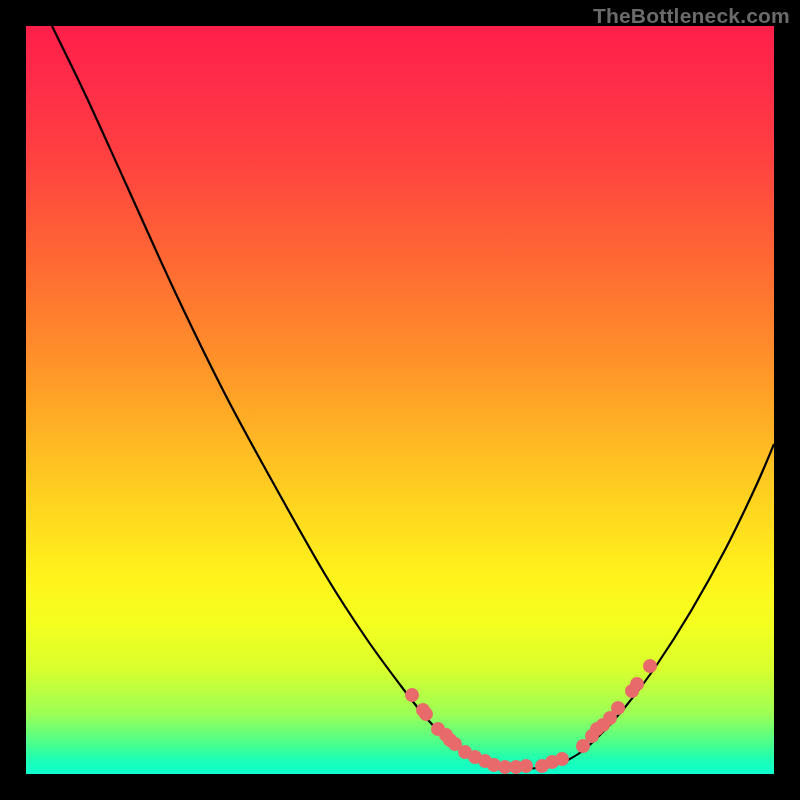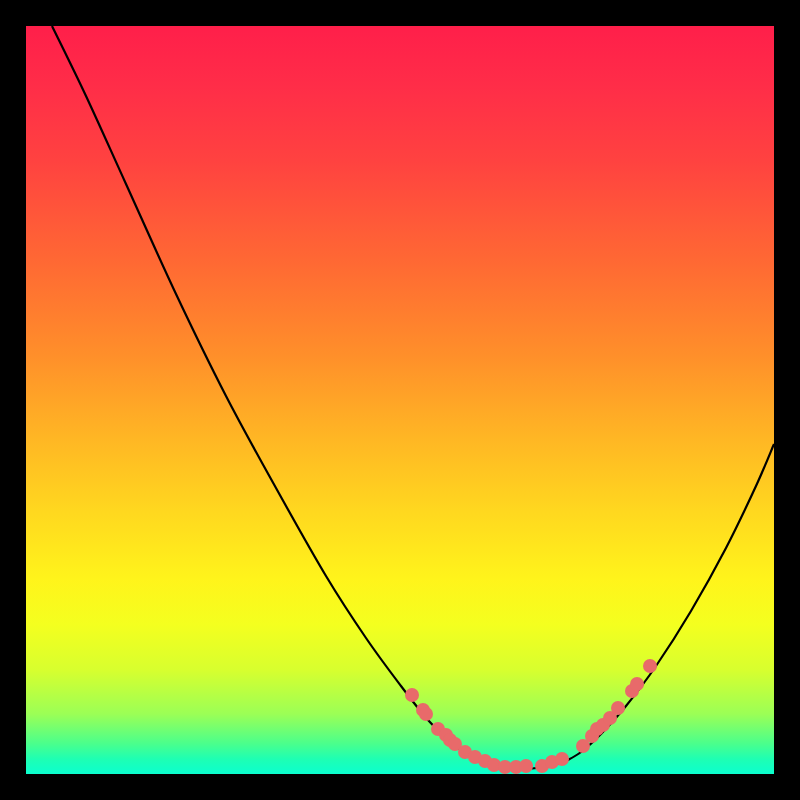--- a/index.html
+++ b/index.html
@@ -90,13 +90,14 @@
           <circle cx="571" cy="703" r="7" fill="#e86a6a"></circle>
           <circle cx="577" cy="699" r="7" fill="#e86a6a"></circle>
           <circle cx="584" cy="692" r="7" fill="#e86a6a"></circle>
           <circle cx="592" cy="682" r="7" fill="#e86a6a"></circle>
           <circle cx="606" cy="665" r="7" fill="#e86a6a"></circle>
           <circle cx="611" cy="658" r="7" fill="#e86a6a"></circle>
           <circle cx="624" cy="640" r="7" fill="#e86a6a"></circle>
         </g>
     </svg>
   </div>
+  <div class="watermark">TheBottleneck.com</div>
 </div>
 
 </body></html>

